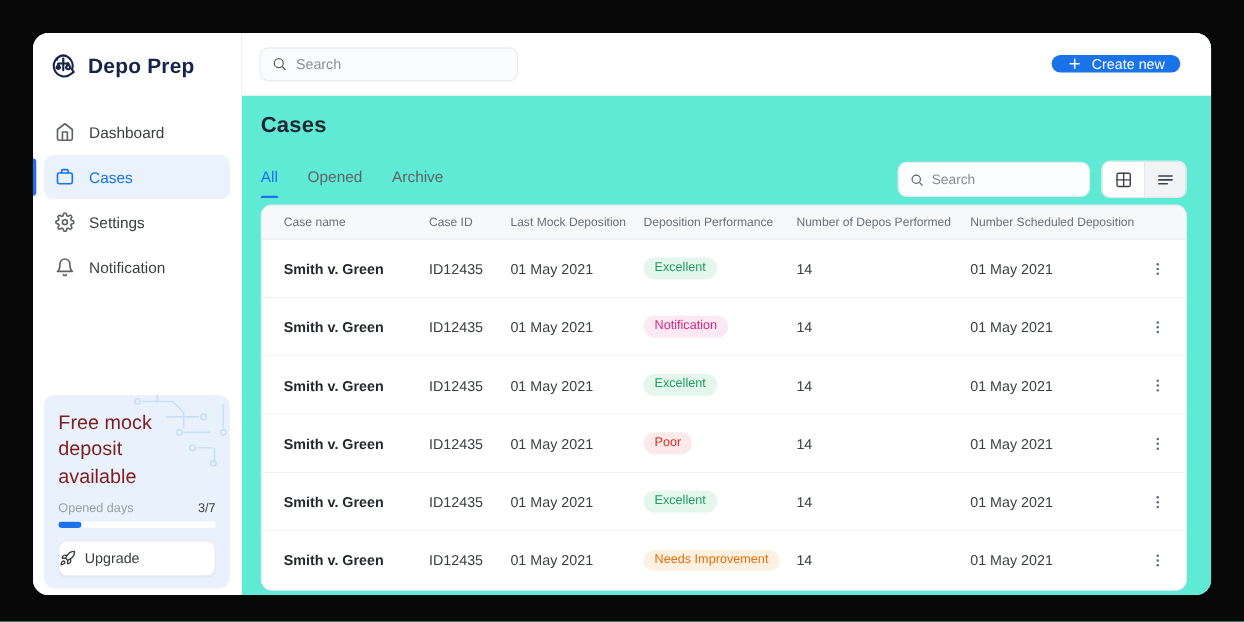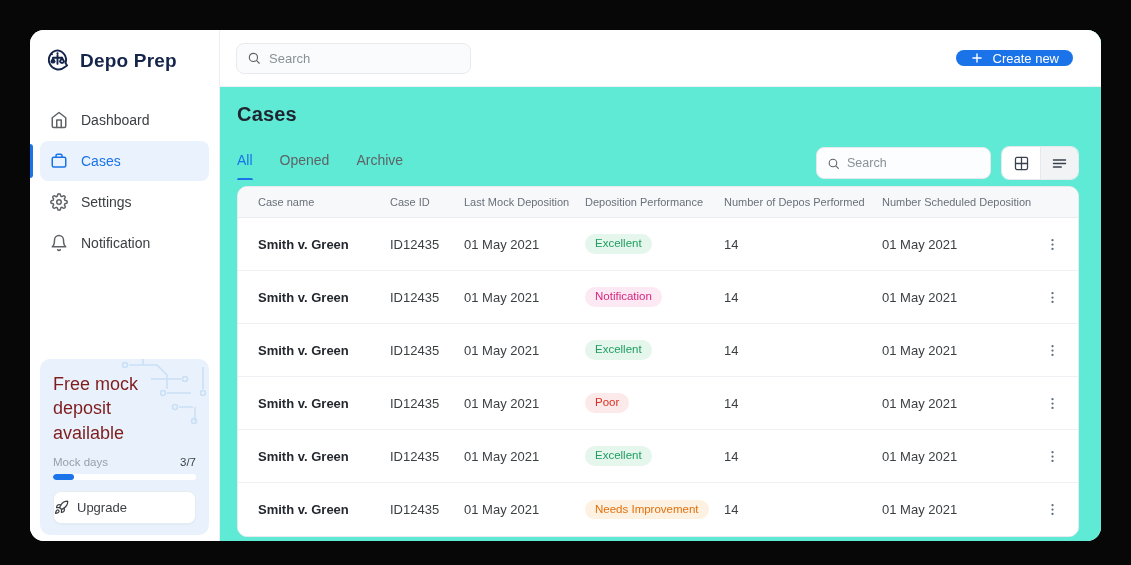--- a/index.html
+++ b/index.html
@@ -193,21 +193,21 @@
           <circle cx="64" cy="34" r="2.5"></circle>
         <path d="M80 48h14M96 48v14"></path>
           <circle cx="76" cy="48" r="2.5"></circle>
         <path d="M104 8v22"></path>
           <circle cx="104" cy="34" r="2.5"></circle>
         <path d="M44 6v-6"></path>
           <circle cx="95" cy="62" r="2.5"></circle>
       </svg>
       <div class="trial-title">Free mock deposit available</div>
       <div class="trial-row">
-        <span class="trial-label">Mock days</span>
+        <span class="trial-label">Opened days</span>
         <span class="trial-value">3/7</span>
       </div>
       <div class="trial-bar">
         <div class="trial-fill" style="width: 15%;"></div>
       </div>
       <button class="upgrade-btn">
         <span class="ic">
           <svg viewBox="0 0 24 24" fill="none" stroke="currentColor" stroke-width="2" stroke-linecap="round" stroke-linejoin="round">
               <path d="M4.5 16.5c-1.5 1.26-2 5-2 5s3.74-.5 5-2c.71-.84.7-2.13-.09-2.91a2.18 2.18 0 0 0-2.91-.09z"></path>
               <path d="M12 15l-3-3a22 22 0 0 1 2-3.95A12.88 12.88 0 0 1 22 2c0 2.72-.78 7.5-6 11a22.35 22.35 0 0 1-4 2z"></path>

